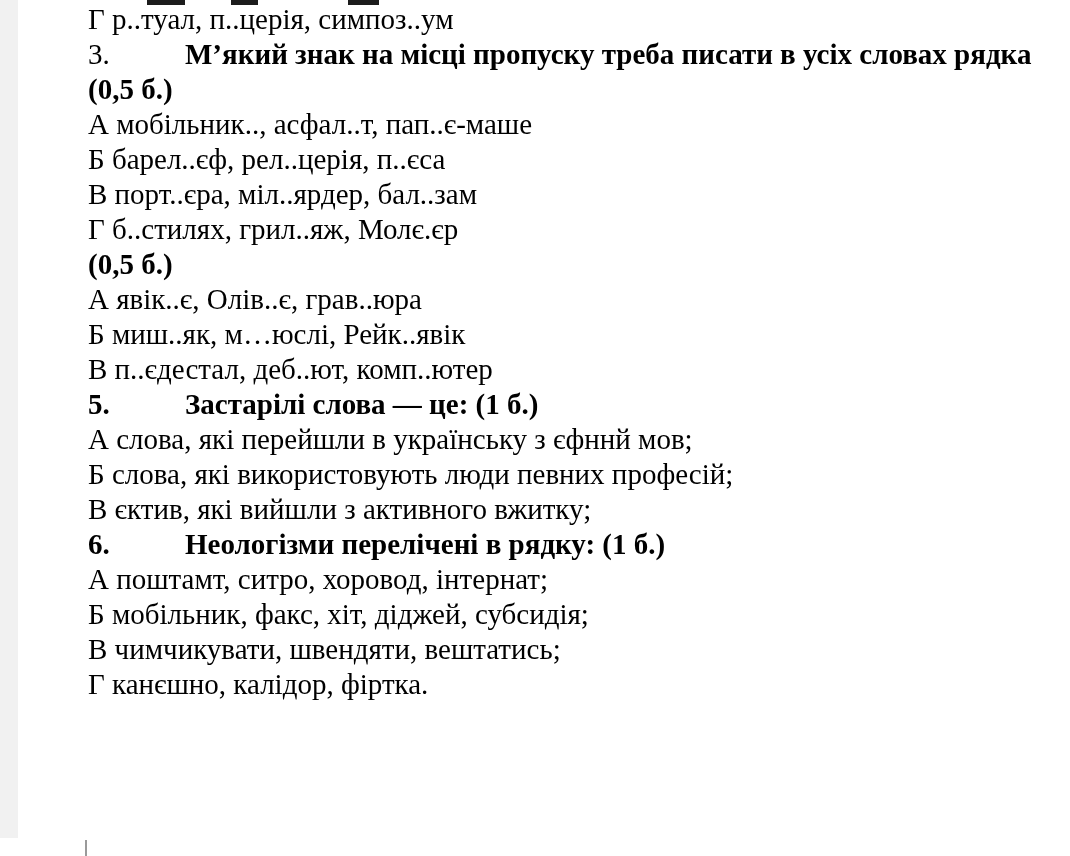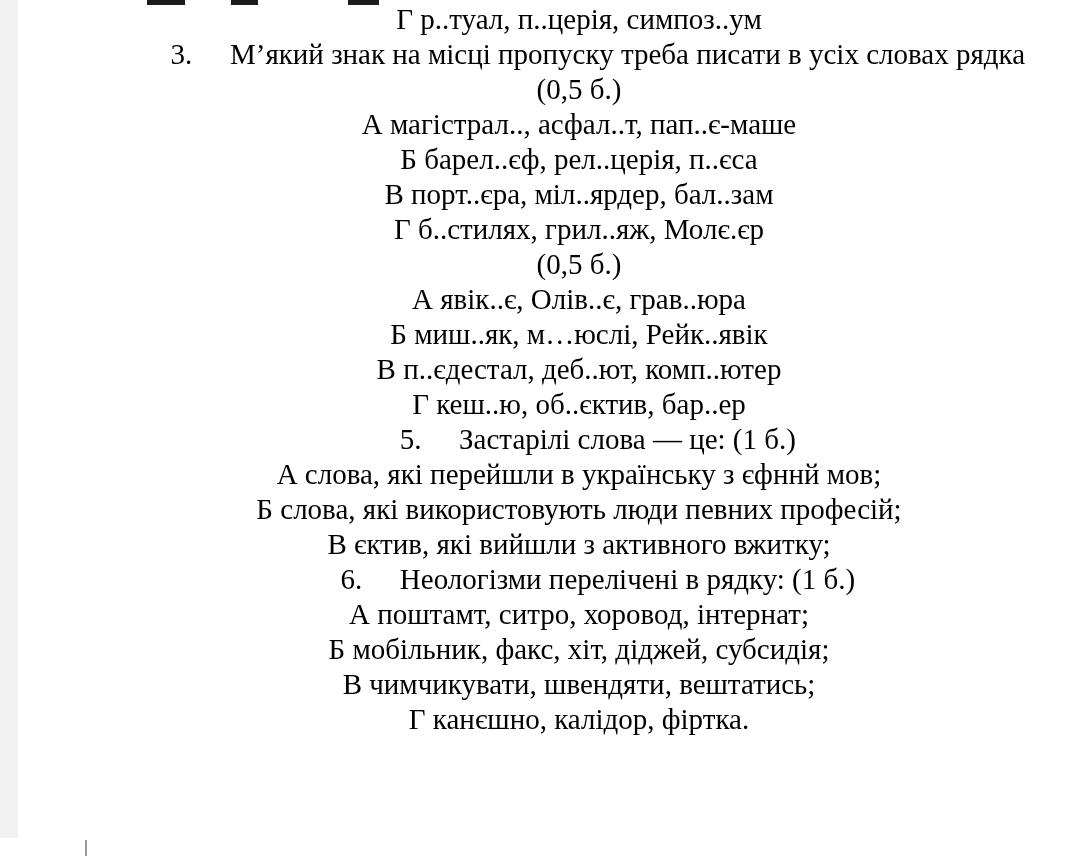--- a/index.html
+++ b/index.html
@@ -8,21 +8,20 @@
     background: #ffffff;
   }
   .canvas {
     position: relative;
     width: 1070px;
     height: 856px;
     background: #ffffff;
     overflow: hidden;
     font-family: "Liberation Serif", "DejaVu Serif", serif;
     color: #000000;
-    text-align: center;
   }
   .side-strip {
     position: absolute;
     left: 0;
     top: 0;
     width: 18px;
     height: 838px;
     background: #f1f1f1;
   }
   .edge-line {
@@ -47,21 +46,21 @@
     left: 88px;
     top: 2px;
     width: 982px;
     font-size: 29px;
     line-height: 35px;
   }
   .line {
     height: 35px;
     white-space: nowrap;
   }
-  .bold { font-weight: normal; }
+  .bold { font-weight: bold; }
   .qnum {
     display: inline-block;
     width: 97px;
   }
 </style>
 </head>
 <body>
 
 <div class="canvas">
   <div class="side-strip"></div>
@@ -71,30 +70,29 @@
   <div class="edge-line"></div>
 
   <div class="content">
 
     <div class="line">Г р..туал, п..церія, симпоз..ум</div>
 
     <div class="line">
       <span class="qnum">3.</span><span class="bold">М’який знак на місці пропуску треба писати в усіх словах рядка</span>
     </div>
     <div class="line bold">(0,5 б.)</div>
-    <div class="line">А магістрал.., асфал..т, пап..є-маше</div>
+    <div class="line">А мобільник.., асфал..т, пап..є-маше</div>
     <div class="line">Б барел..єф, рел..церія, п..єса</div>
     <div class="line">В порт..єра, міл..ярдер, бал..зам</div>
     <div class="line">Г б..стилях, грил..яж, Молє.єр</div>
 
     <div class="line bold">(0,5 б.)</div>
     <div class="line">А явік..є, Олів..є, грав..юра</div>
     <div class="line">Б миш..як, м…юслі, Рейк..явік</div>
     <div class="line">В п..єдестал, деб..ют, комп..ютер</div>
-    <div class="line">Г кеш..ю, об..єктив, бар..ер</div>
 
     <div class="line">
       <span class="qnum bold">5.</span><span class="bold">Застарілі слова — це: (1 б.)</span>
     </div>
     <div class="line">А слова, які перейшли в українську з єфннй мов;</div>
     <div class="line">Б слова, які використовують люди певних професій;</div>
     <div class="line">В єктив, які вийшли з активного вжитку;</div>
 
     <div class="line">
       <span class="qnum bold">6.</span><span class="bold">Неологізми перелічені в рядку: (1 б.)</span>

